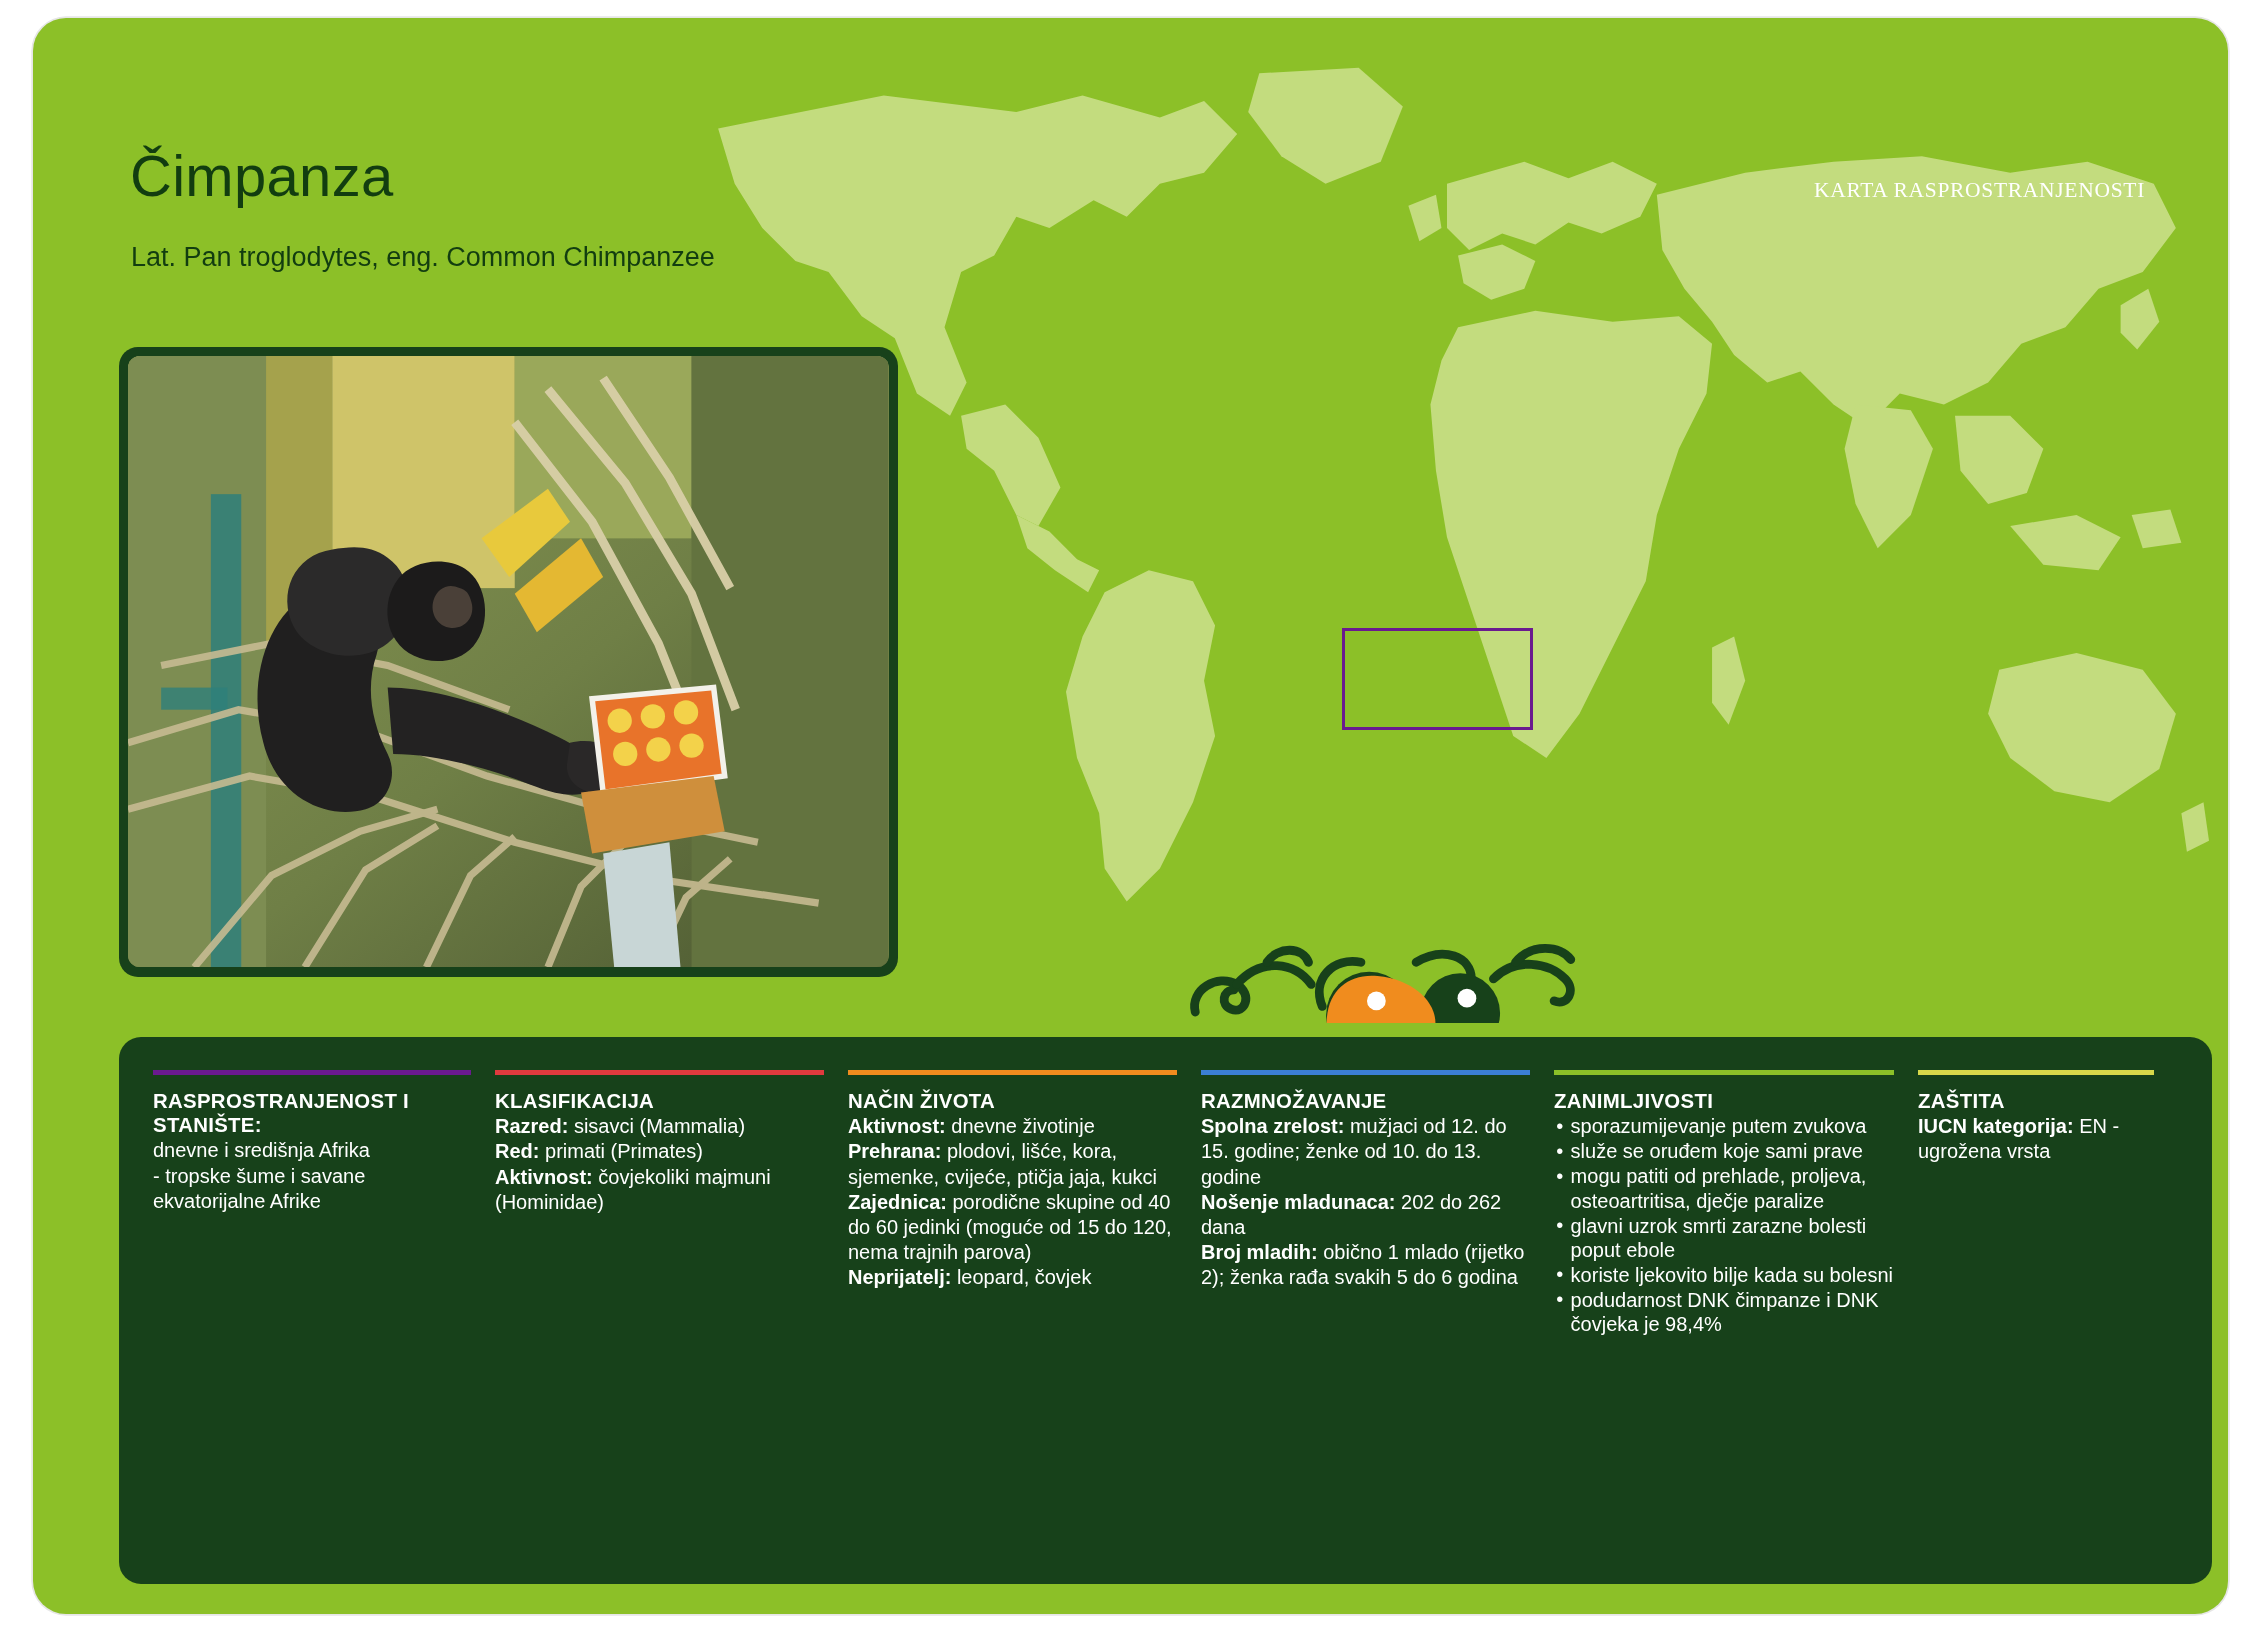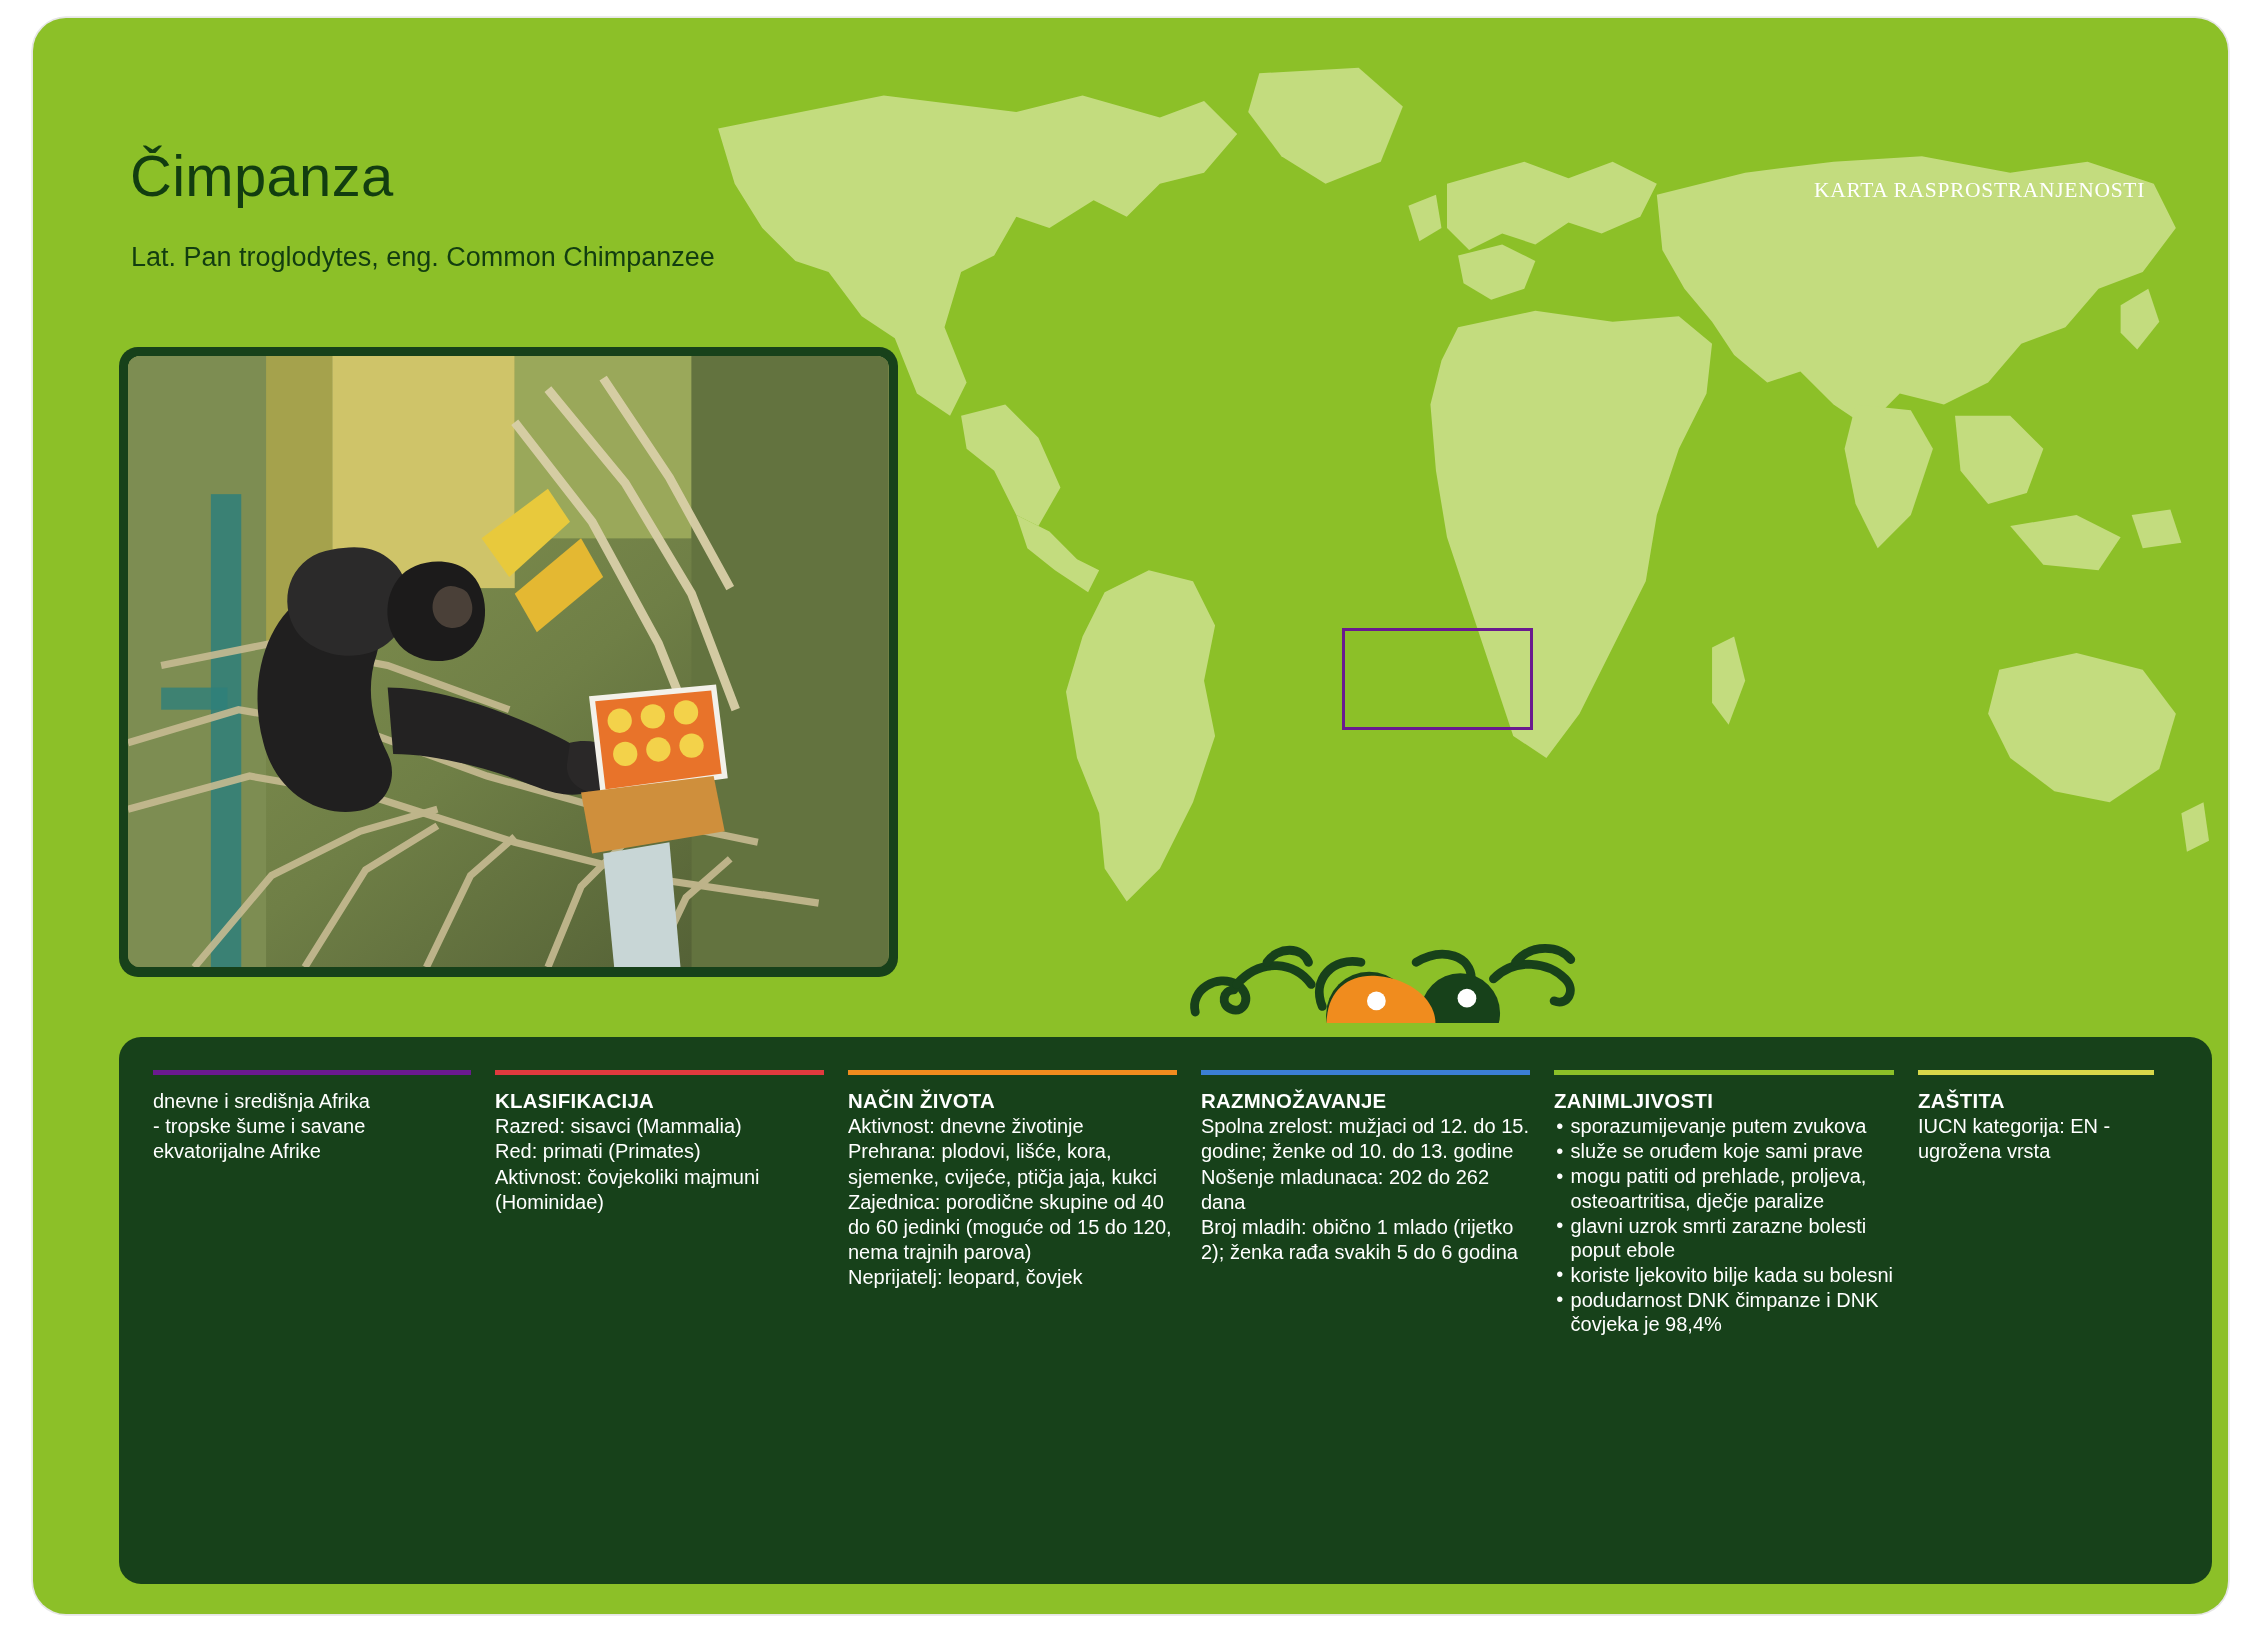--- a/index.html
+++ b/index.html
@@ -127,21 +127,21 @@
     margin-bottom: 14.4px;
   }
   .col h3 {
     font-size: 20.4px;
     font-weight: bold;
     letter-spacing: 0.3px;
     margin-bottom: 1.1px;
     line-height: 1.18;
   }
   .col p { margin: 0; }
-  .col b { font-weight: normal; }
+  .col b { font-weight: bold; }
   .c1 { width: 342px; }
   .c2 { width: 353px; }
   .c3 { width: 353px; }
   .c4 { width: 353px; }
   .c5 { width: 364px; }
   .c6 { width: 260px; }
   ul.facts { list-style: none; margin: 0; padding: 0; }
   ul.facts li {
     position: relative;
     padding-left: 16.6px;
@@ -289,20 +289,21 @@
         <path d="M258 230 C258 170 300 140 350 145 C420 152 455 195 455 230 Z" fill="#f08c1e"></path>
         <circle cx="348" cy="190" r="17" fill="#ffffff"></circle>
         <circle cx="512" cy="185" r="17" fill="#ffffff"></circle>
       </svg>
     </div>
 
     <div class="info-panel">
 
       <div class="col c1">
         <div class="rule" style="background:#6a1a8f"></div>
+        <h3>RASPROSTRANJENOST I STANIŠTE:</h3>
         <p>dnevne i središnja Afrika</p>
         <p>- tropske šume i savane ekvatorijalne Afrike</p>
       </div>
 
       <div class="col c2">
         <div class="rule" style="background:#e03a3e"></div>
         <h3>KLASIFIKACIJA</h3>
         <p><b>Razred:</b><span> sisavci (Mammalia)</span></p>
         <p><b>Red:</b><span> primati (Primates)</span></p>
         <p><b>Aktivnost:</b><span> čovjekoliki majmuni (Hominidae)</span></p>

